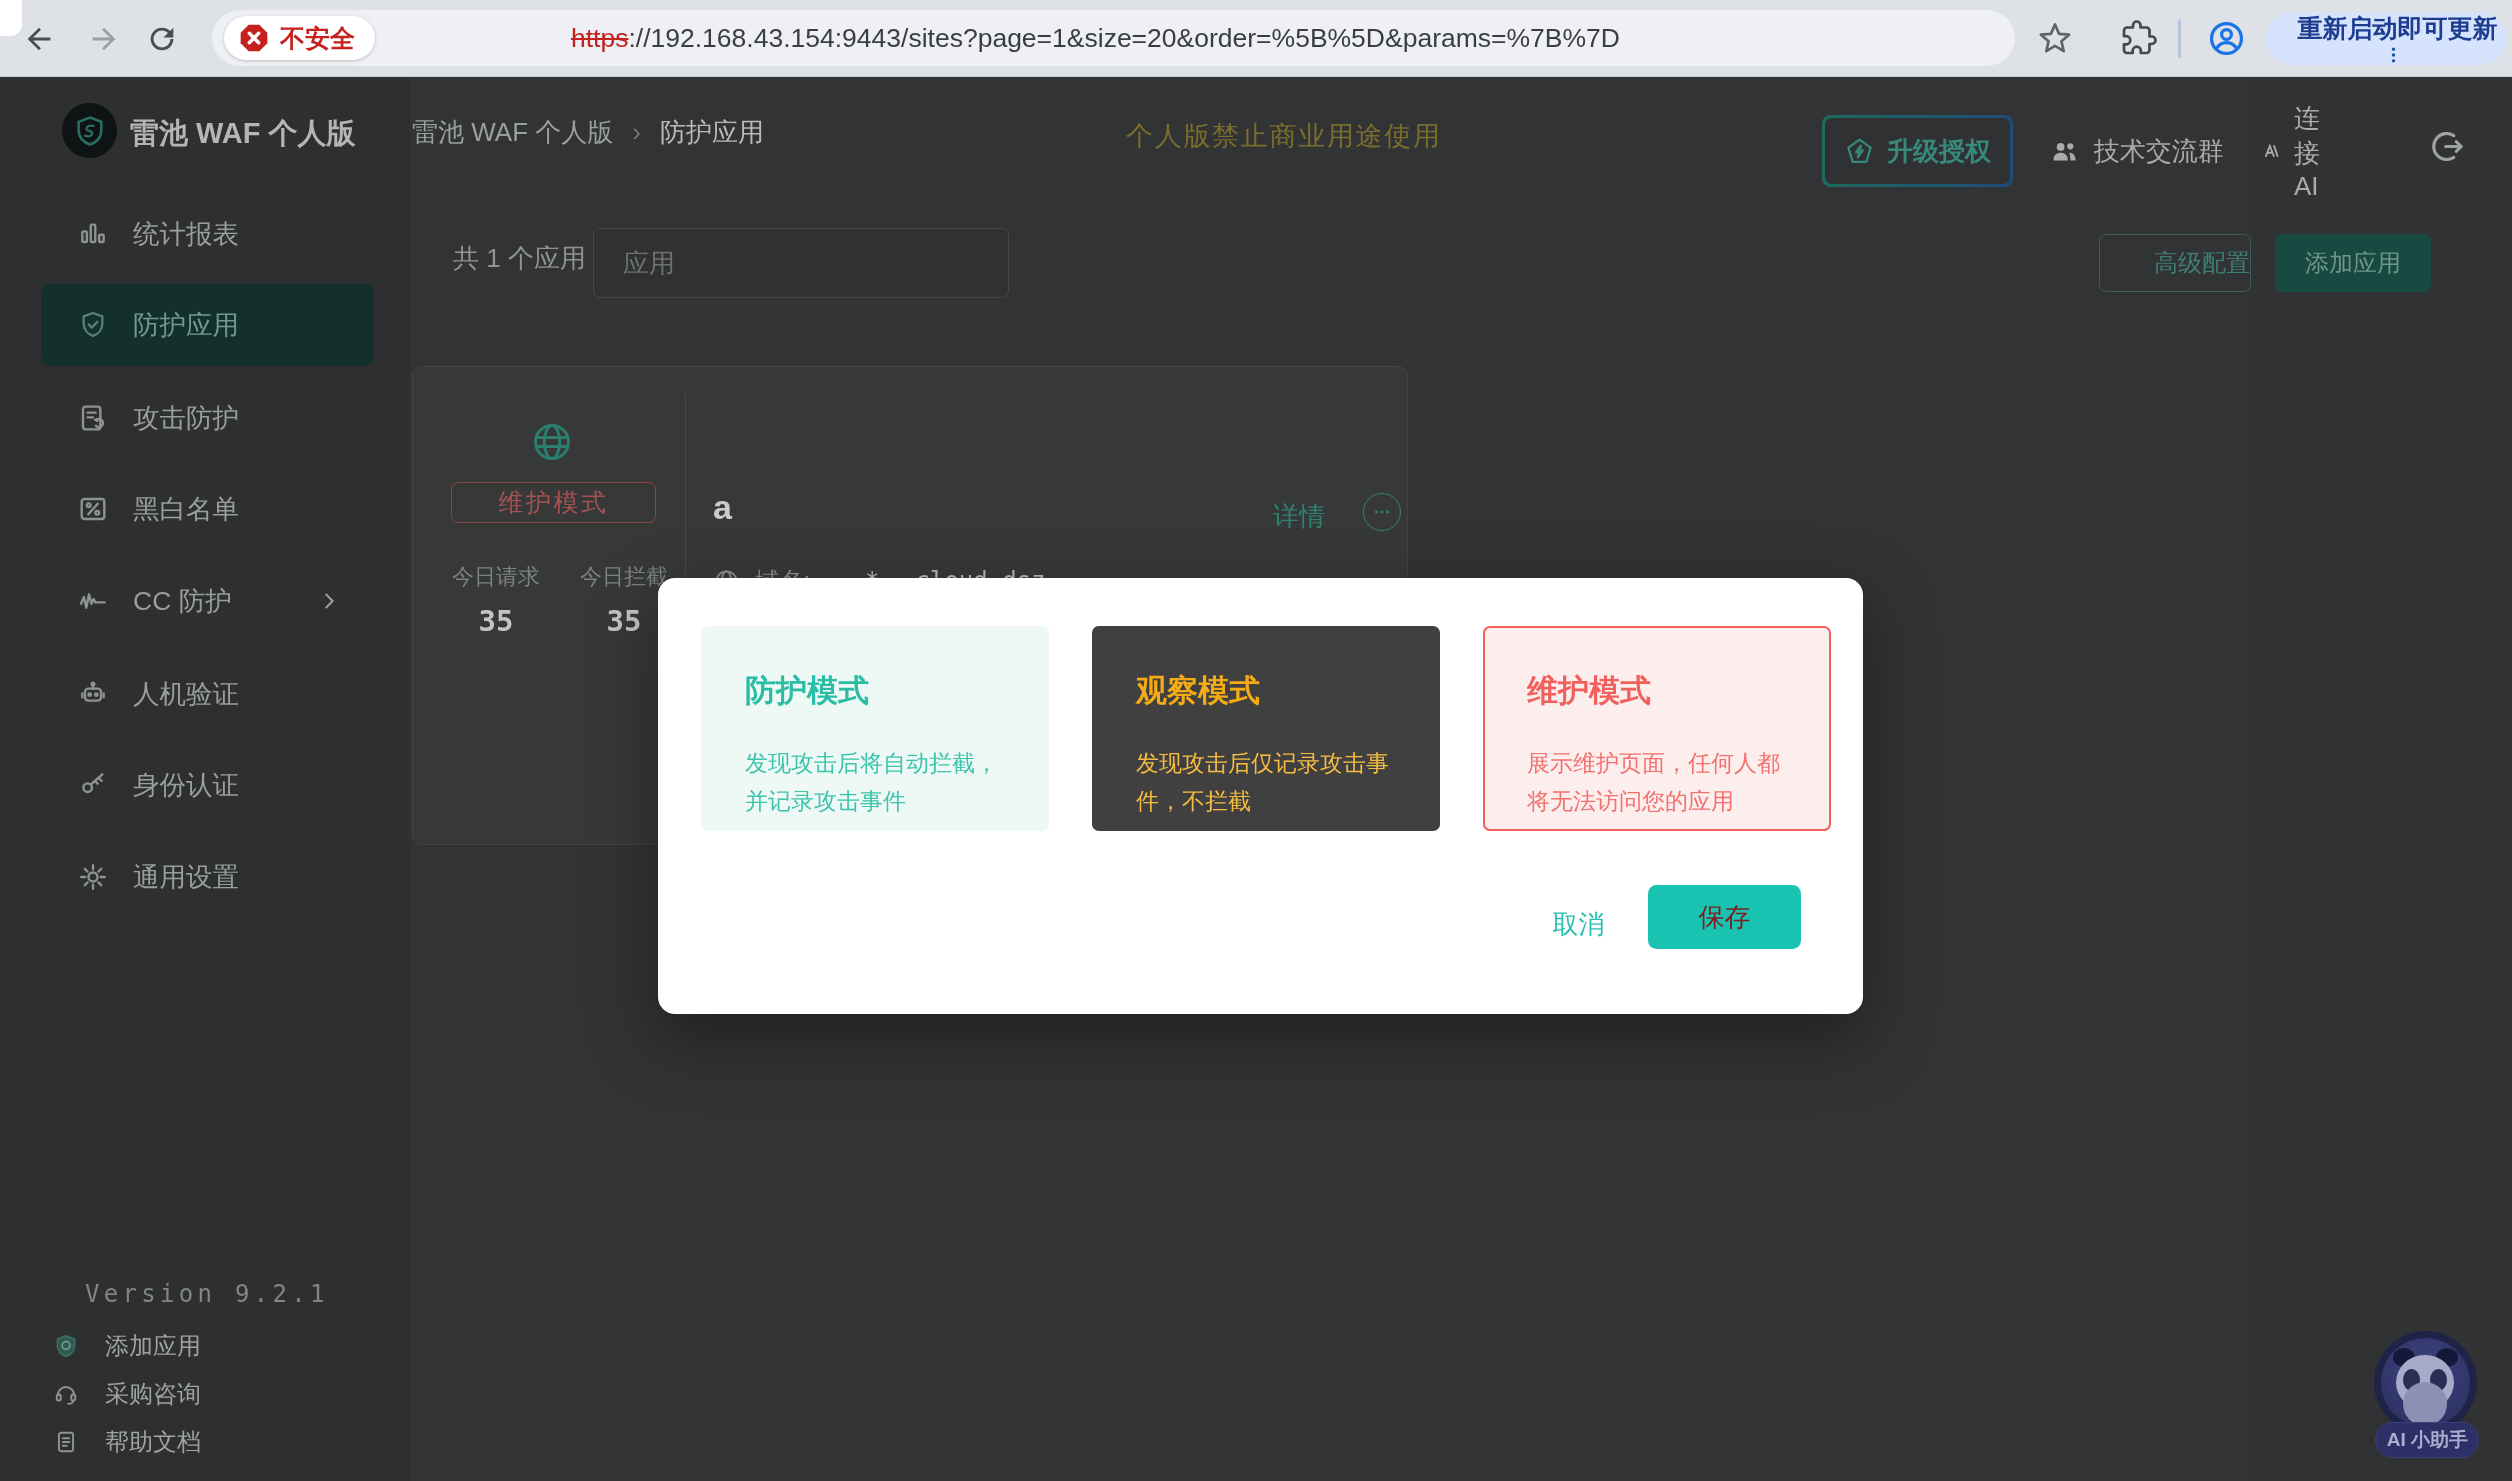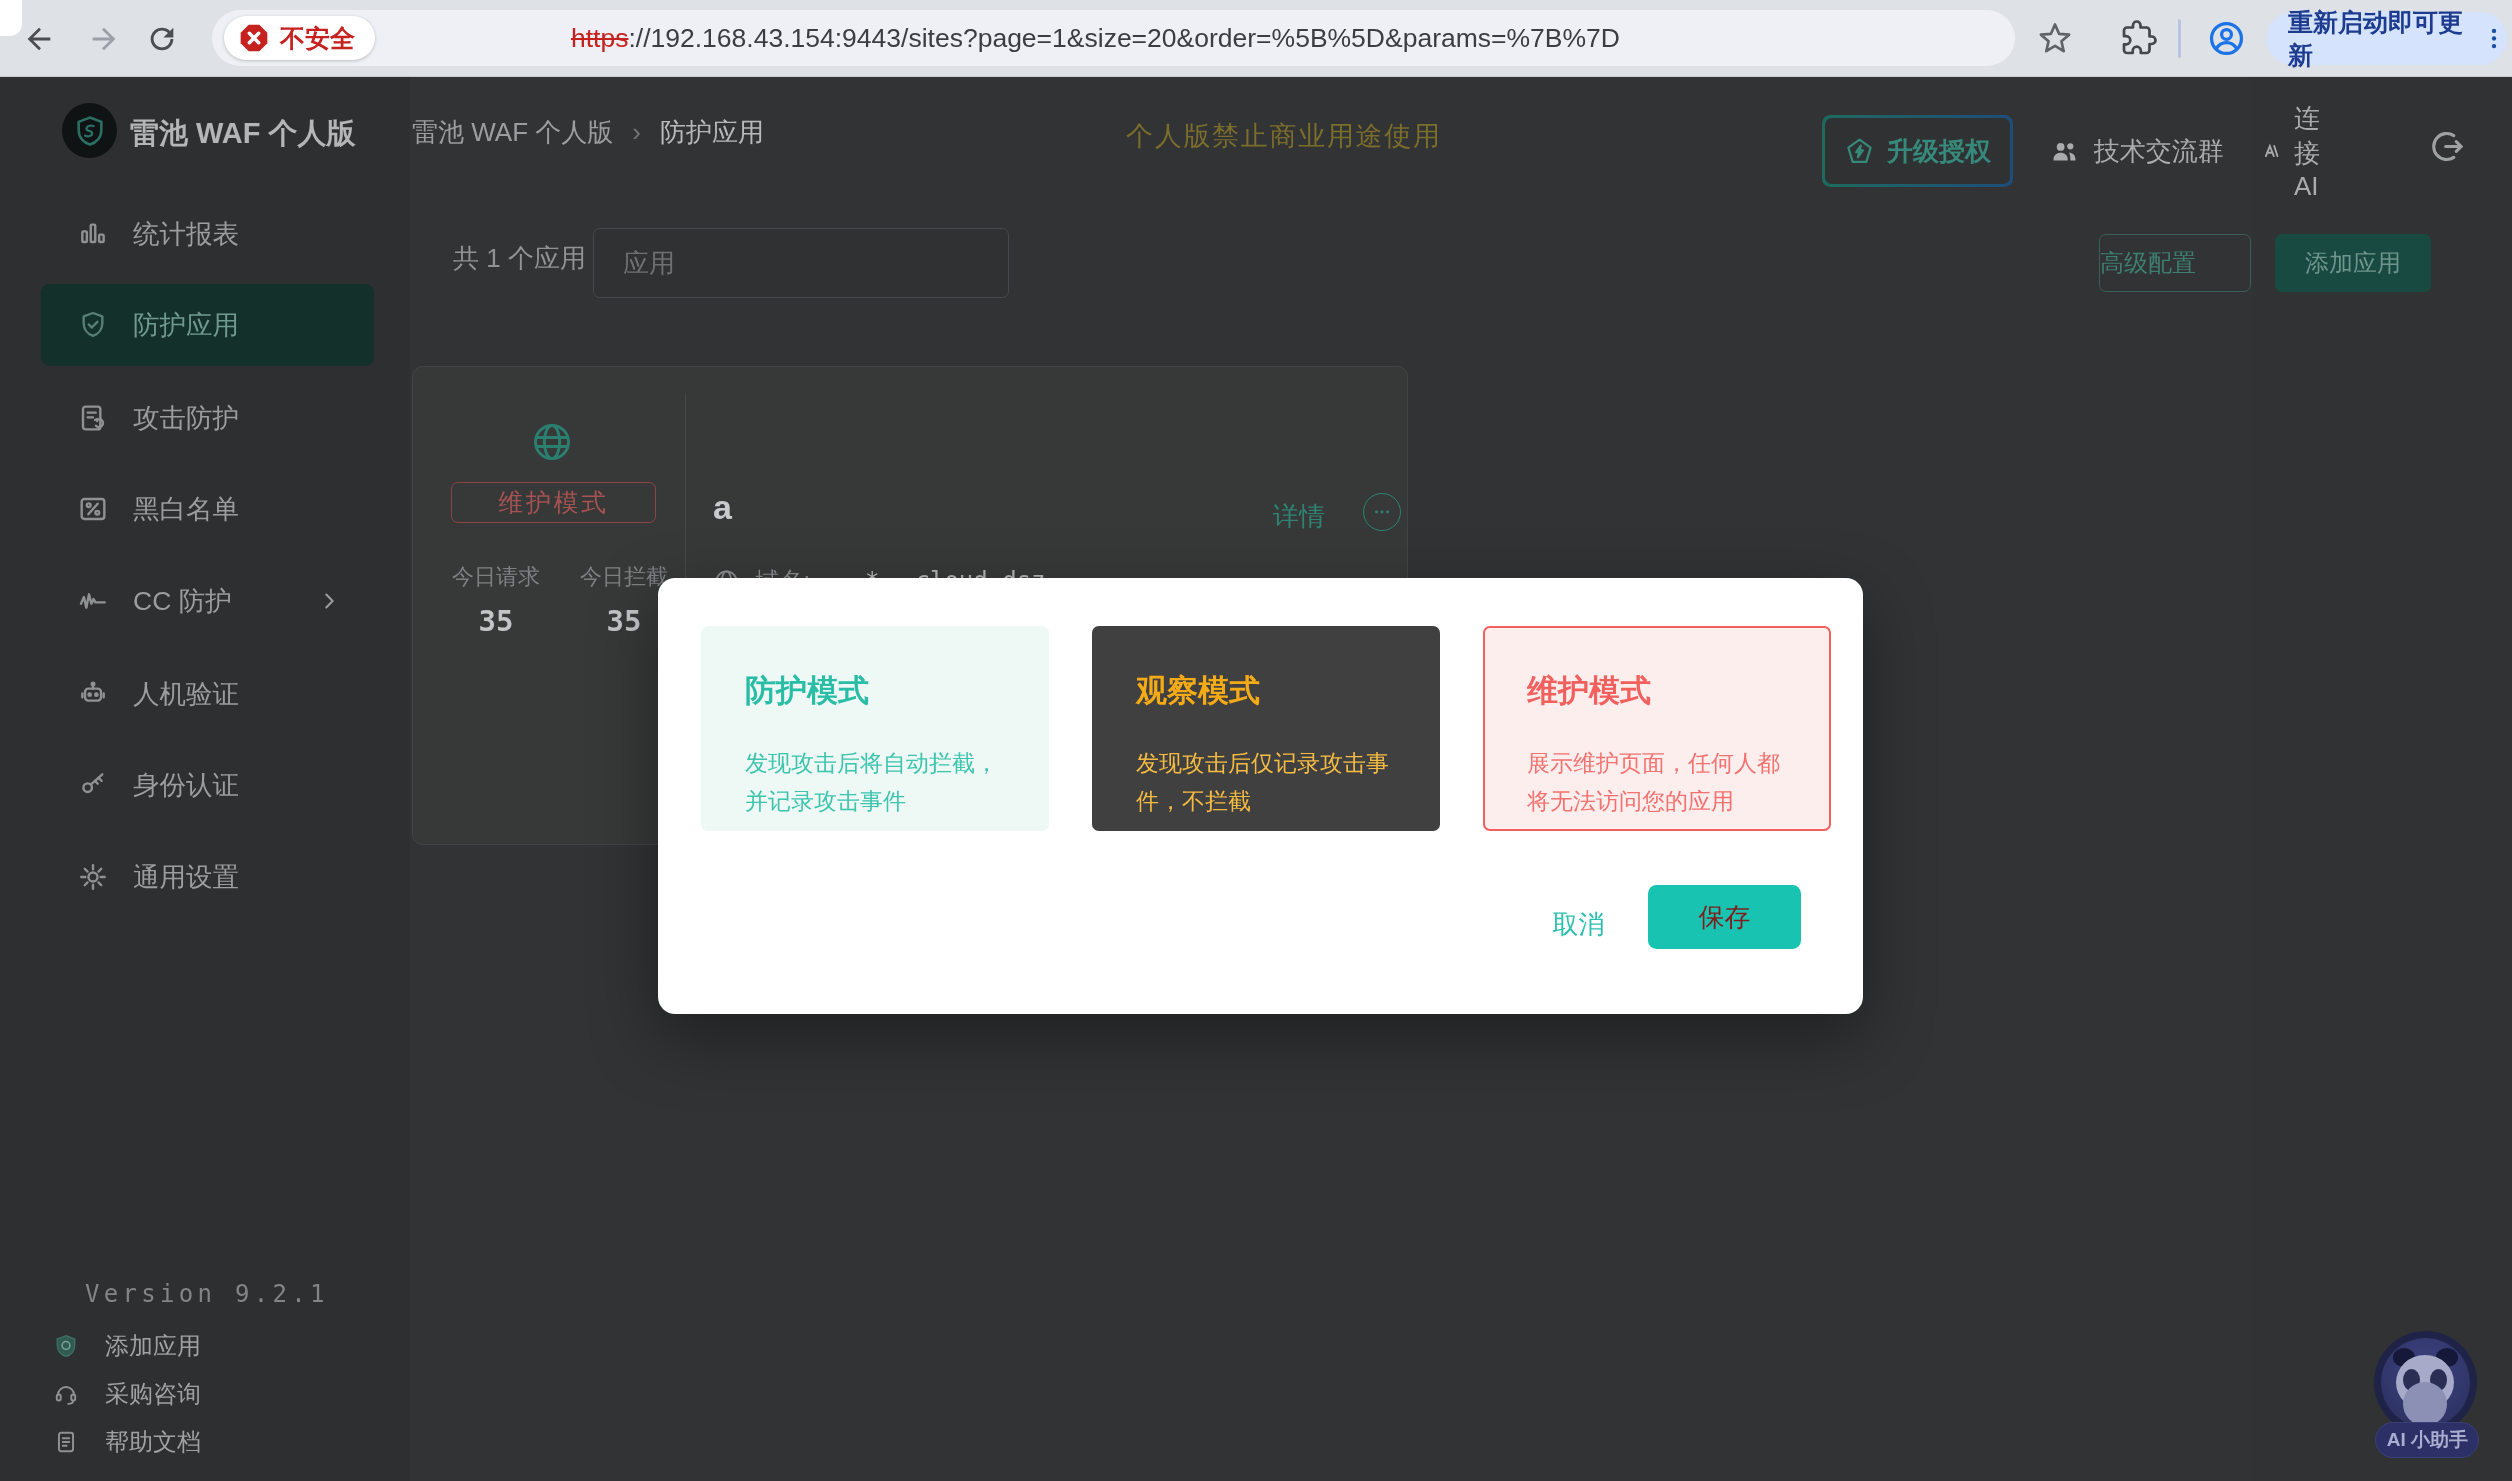--- a/index.html
+++ b/index.html
@@ -11,21 +11,21 @@
   .browser-bar { position:absolute; left:0; top:0; width:2512px; height:77px; background:#dee1e6; border-bottom:0.9px solid #c9ccd1; z-index:50; }
   .tab-remnant { position:absolute; left:0; top:0; width:22px; height:36px; background:#ffffff; border-bottom-right-radius:12px; }
   .nav-btn { position:absolute; top:14.5px; width:48px; height:48px; border-radius:50%; display:flex; align-items:center; justify-content:center; }
   .omnibox { position:absolute; left:212px; top:10.3px; width:1803px; height:56px; background:#eef0f5; border-radius:28px; display:flex; align-items:center; }
   .sec-chip { position:absolute; left:12px; top:6px; height:44px; background:#ffffff; border-radius:22px; display:flex; align-items:center; padding:0 20.5px 0 13.7px; box-shadow:0 0.9px 3.4px rgba(0,0,0,.22); }
   .sec-chip-label { color:#c5221f; font-size:25px; margin-left:10.3px; font-weight:bold; }
   .url-text { position:absolute; left:359px; top:0; height:56px; display:flex; align-items:center; font-size:26.5px; color:#3a3d42; white-space:nowrap; }
   .url-scheme { color:#c5221f; text-decoration:line-through; }
   .toolbar-right-icon { position:absolute; top:15.4px; width:46px; height:46px; display:flex; align-items:center; justify-content:center; }
   .profile-divider { position:absolute; left:2178px; top:19px; width:3.4px; height:39px; background:#b9c5e0; border-radius:1.7px; }
-  .update-pill { position:absolute; left:2266px; top:12px; width:241px; height:53px; background:#d5e3fc; border-radius:26.5px; display:flex; align-items:center; }
+  .update-pill { position:absolute; left:2266px; top:12px; width:241px; height:53px; background:#d5e3fc; border-radius:26.5px; display:flex; align-items:center;flex-direction:column; }
   .update-label { color:#1d3b8f; font-size:25px; font-weight:bold; margin-left:22px; }
   .kebab { margin-left:13.7px; }
 
   
   .app { position:absolute; left:0; top:77px; width:2252px; height:1405px; background:#313334; }
   .sidebar { position:absolute; left:0; top:0; width:410px; height:1405px; background:#2d2f30; }
   .logo-circle { position:absolute; left:62px; top:26px; width:55px; height:55px; border-radius:50%; background:#101314; display:flex; align-items:center; justify-content:center; }
   .logo-title { position:absolute; left:130px; top:37px; font-size:29px; font-weight:bold; color:#b3b5b6; }
 
   .menu { position:absolute; left:0; top:116px; width:410px; }
@@ -52,21 +52,21 @@
   .upgrade-inner .ub-icon { margin-right:12px; color:#37897b; }
   .hdr-link { position:absolute; top:38px; height:72px; display:flex; align-items:center; color:#a9abac; font-size:26px; }
   .hdr-link .hl-icon { margin-right:13.7px; color:#a9abac; }
   .logout-wrap { position:absolute; left:2427px; top:50px; color:#9fa2a3; }
 
   
   .count-text { position:absolute; left:453px; top:164px; font-size:26px; color:#909394; }
   .search-box { position:absolute; left:593px; top:151px; width:416px; height:70px; border:1.7px solid #46494b; border-radius:6.8px; background:#2f3132; }
   .search-box input { width:100%; height:100%; background:transparent; border:none; outline:none; padding-left:29px; font-size:26px; color:#b5b7b8; font-family:"Liberation Sans", sans-serif; }
   .search-box input::placeholder { color:#6e7172; }
-  .btn-advanced { position:absolute; left:2099px; top:157px; width:152px; height:58px; border:1.7px solid #3c5f57; border-radius:6.8px; color:#3f7f71; font-size:24px; display:flex; align-items:center; justify-content:flex-start; }
+  .btn-advanced { position:absolute; left:2099px; top:157px; width:152px; height:58px; border:1.7px solid #3c5f57; border-radius:6.8px; color:#3f7f71; font-size:24px; display:flex; align-items:center; justify-content:flex-end; }
   .btn-add { position:absolute; left:2275px; top:157px; width:156px; height:58px; background:#184a41; border-radius:6.8px; color:#6f958c; font-size:24px; display:flex; align-items:center; justify-content:center; }
 
   
   .site-card { position:absolute; left:412px; top:289px; width:996px; height:479px; background:#373939; border:0.9px solid #424445; border-radius:10.3px; }
   .sc-divider { position:absolute; left:272px; top:26px; width:0.9px; height:427px; background:#454748; }
   .sc-globe { position:absolute; left:117px; top:53px; color:#2b7f6f; }
   .mode-badge { position:absolute; left:38px; top:115px; width:205px; height:41px; border:1.7px solid #8f4343; border-radius:6.8px; color:#a65252; font-size:25px; display:flex; align-items:center; justify-content:center; letter-spacing:2.6px; }
   .stat { position:absolute; top:195px; width:128px; text-align:center; }
   .stat .st-label { font-size:22px; color:#7d8081; }
   .stat .st-value { margin-top:12px; font-size:29px; font-weight:bold; color:#c2c4c5; font-family:"DejaVu Sans Mono", monospace; }

